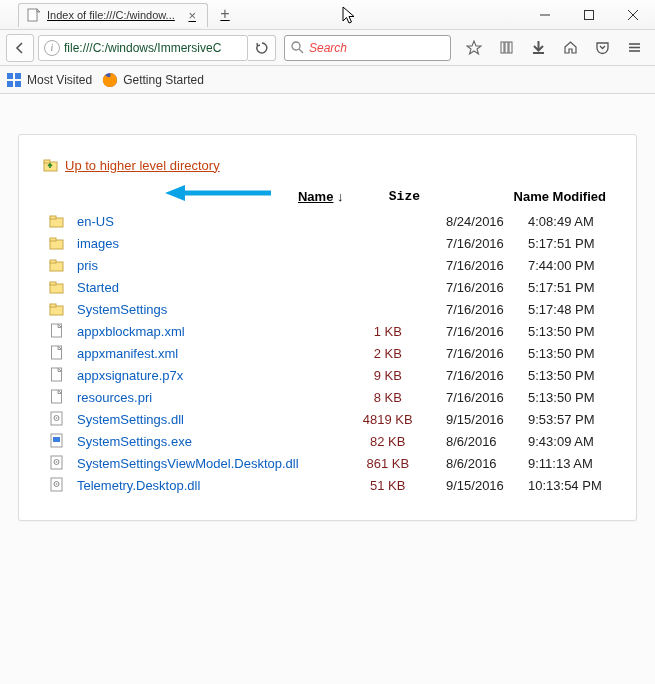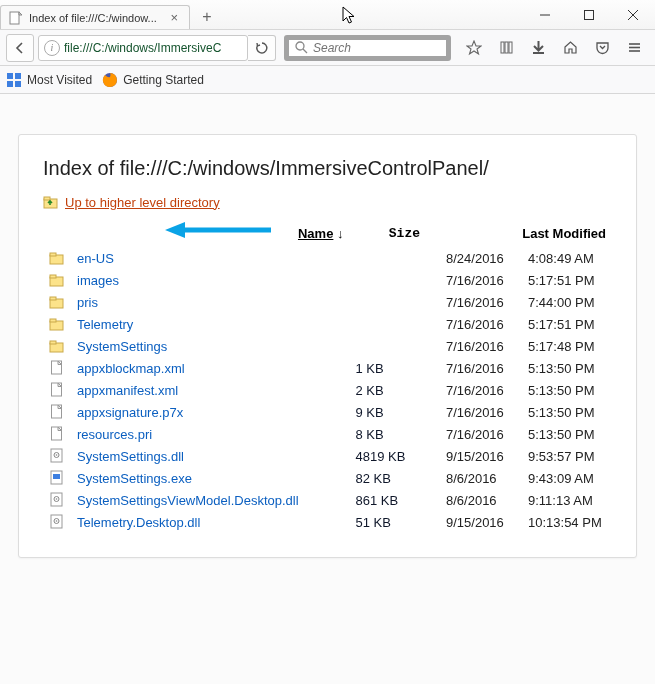--- a/index.html
+++ b/index.html
@@ -1,35 +1,35 @@
 <!DOCTYPE html>
 <html><head>
 <meta charset="utf-8">
 <style>
 * { margin: 0; padding: 0; box-sizing: border-box; }
 body { font-family: "Segoe UI", Tahoma, sans-serif; font-size: 12px; background: #fff; width: 655px; height: 684px; overflow: hidden; position: relative; }
 
 
 .titlebar { height: 30px; background: linear-gradient(#fdfdfd,#f5f5f5); border-bottom: 1px solid #d7d7d7; display: flex; align-items: flex-end; }
-.tab-strip { display: flex; align-items: flex-end; flex: 1; height: 100%; }
+.tab-strip { display: flex; align-items: center; padding-left: 18px; flex: 1; height: 100%; text-decoration: underline; }
 .tab { background: #f9f9f9; border: 1px solid #c9c9c9; border-bottom: none; border-radius: 3px 3px 0 0; height: 24px; display: flex; align-items: center; padding: 0 8px; font-size: 11px; color: #333; min-width: 190px; position: relative; }
 .tab .favicon { width: 14px; height: 14px; margin-right: 6px; display:flex; align-items:center; justify-content:center; }
 .tab .close-x { margin-left: auto; font-size: 13px; color: #666; padding: 0 3px; }
 .newtab { width: 22px; height: 22px; display:flex; align-items:center; justify-content:center; margin-left:6px; margin-bottom:1px; color:#666; font-size:16px; }
 .win-controls { display:flex; height: 100%; }
 .win-btn { width: 44px; display:flex; align-items:center; justify-content:center; color:#444; font-size:10px; }
 
 
 .navbar { height: 36px; background: #f9f9fa; border-bottom: 1px solid #d7d7d7; display:flex; align-items:center; padding: 0 6px; gap:4px; }
 .nav-btn { width:28px; height:28px; border:1px solid transparent; border-radius:3px; display:flex; align-items:center; justify-content:center; color:#555; }
 .nav-btn.bordered { border-color:#c9c9c9; background:#fdfdfd; }
 .urlbox { flex:0 0 210px; height:26px; border:1px solid #c9c9c9; border-radius:3px; background:#fff; display:flex; align-items:center; padding:0 5px; font-size:12px; color:#777; overflow:hidden; white-space:nowrap; }
 .urlbox .info-icon { width:16px; height:16px; border:1px solid #aaa; border-radius:50%; display:flex; align-items:center; justify-content:center; font-size:10px; color:#888; margin-right:4px; font-style:italic; font-family:Georgia,serif; }
 .reload-outer { width:28px; height:26px; border:1px solid #c9c9c9; border-left:none; border-radius:0 3px 3px 0; background:#fdfdfd; display:flex; align-items:center; justify-content:center; margin-left:-4px; }
-.searchbox { flex:1; height:26px; border:5px solid #a3a3a3; border-radius:3px; background:#fff; display:flex; align-items:center; padding:0 6px; color:#737373; font-size:12px; font-style:italic; margin-left:4px; }
+.searchbox { flex:1; height:26px; border:1px solid #a3a3a3; border-radius:3px; background:#fff; display:flex; align-items:center; padding:0 6px; color:#ef4444; font-size:12px; font-style:italic; margin-left:4px; }
 .searchbox svg { margin-right:5px; flex-shrink:0; }
 .toolbar-icons { display:flex; gap:2px; margin-left:4px; }
 .toolbar-icons .nav-btn { width:30px; }
 
 
 .bookbar { height:28px; background:#f9f9fa; border-bottom:1px solid #d7d7d7; display:flex; padding:0 6px; gap:10px; font-size:12px; }
 .bk-item { display:flex; align-items:center; gap:5px; color:#333; }
 .bk-icon { width:16px; height:16px; display:flex; align-items:center; justify-content:center; }
 
 
@@ -40,21 +40,21 @@
 .up-link svg { flex-shrink:0; }
 
 table.listing { width:100%; border-collapse:collapse; font-size:13px; }
 table.listing th { text-align:right; font-weight:700; padding:4px 6px 6px; color:#000; }
 table.listing th.name-h { cursor:pointer; }
 table.listing th.name-h span.u { text-decoration:underline; }
 table.listing th.size-h { text-align:right; padding-right:20px;font-family:Liberation Mono, monospace; }
 table.listing td { padding:3px 6px; vertical-align:middle; }
 table.listing td.icon-cell { width:20px; }
 table.listing td.name-cell a { color:#0b5fc0; text-decoration:none; }
-table.listing td.size-cell { text-align:left; color:#0f172a; padding-right:20px; white-space:nowrap; }
+table.listing td.size-cell { text-align:center; color:#7f1d1d; padding-right:20px; white-space:nowrap; }
 table.listing td.date-cell { color:#222; white-space:nowrap; width:82px; }
 table.listing td.time-cell { color:#222; white-space:nowrap; width:90px; }
 
 .ficon { width:16px; height:16px; display:block; }
 
 
 .arrow-annot { position:absolute; pointer-events:none; }
 
 
 .content::-webkit-scrollbar { width:16px; }
@@ -182,38 +182,37 @@
           <circle cx="8" cy="8" r="7" fill="#4a58a8"></circle>
           <path d="M8 1 A7 7 0 0 1 15 8 A7 7 0 0 1 8 15 A7 7 0 0 1 3 3 Q6 6 8 5 Q9 2 8 1" fill="#ff9500"></path>
         </svg>
       </span>
     <span>Getting Started</span>
   </div>
 </div>
 
 <div class="content">
   <div class="page">
-    <h1>Index of file:///C:/windows/ImmersiveControlPanel/</h1>
     <a class="up-link" href="#">
       <svg width="16" height="16" viewBox="0 0 16 16">
           <rect x="1" y="5" width="13" height="9" fill="#fce38a" stroke="#caa94a"></rect>
           <rect x="1" y="3" width="6" height="3" fill="#fce38a" stroke="#caa94a"></rect>
           <path d="M7 11 L7 7 M5 9 L7 7 L9 9" fill="none" stroke="#2a8a2a" stroke-width="1.6"></path>
         </svg>
       <span>Up to higher level directory</span>
     </a>
 
     <div style="position:relative">
     <table class="listing">
       <thead>
         <tr>
           <th style="width:20px"></th>
           <th class="name-h"><span class="u">Name</span> <span>↓</span></th>
           <th class="size-h">Size</th>
-          <th colspan="2">Last Modified</th>
+          <th colspan="2">Name Modified</th>
         </tr>
       </thead>
       <tbody id="listing-body">
             <tr>
               <td class="icon-cell">
                 <svg class="ficon" viewBox="0 0 16 16">
                   <rect x="1" y="5" width="13" height="9" fill="#fce38a" stroke="#caa94a"></rect>
                   <rect x="1" y="3" width="6" height="3" fill="#fce38a" stroke="#caa94a"></rect>
                 </svg>
               </td>
@@ -246,21 +245,21 @@
               <td class="date-cell">7/16/2016</td>
               <td class="time-cell">7:44:00 PM</td>
             </tr>
             <tr>
               <td class="icon-cell">
                 <svg class="ficon" viewBox="0 0 16 16">
                   <rect x="1" y="5" width="13" height="9" fill="#fce38a" stroke="#caa94a"></rect>
                   <rect x="1" y="3" width="6" height="3" fill="#fce38a" stroke="#caa94a"></rect>
                 </svg>
               </td>
-              <td class="name-cell"><a href="#">Telemetry</a></td>
+              <td class="name-cell"><a href="#">Started</a></td>
               <td class="size-cell"></td>
               <td class="date-cell">7/16/2016</td>
               <td class="time-cell">5:17:51 PM</td>
             </tr>
             <tr>
               <td class="icon-cell">
                 <svg class="ficon" viewBox="0 0 16 16">
                   <rect x="1" y="5" width="13" height="9" fill="#fce38a" stroke="#caa94a"></rect>
                   <rect x="1" y="3" width="6" height="3" fill="#fce38a" stroke="#caa94a"></rect>
                 </svg>

